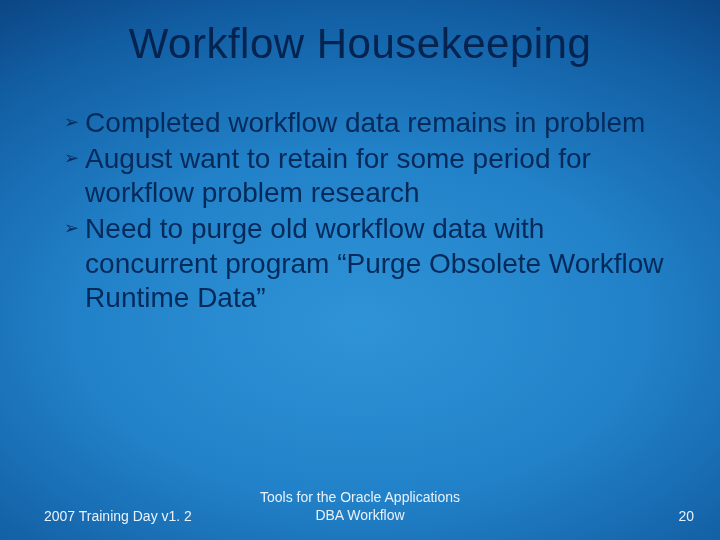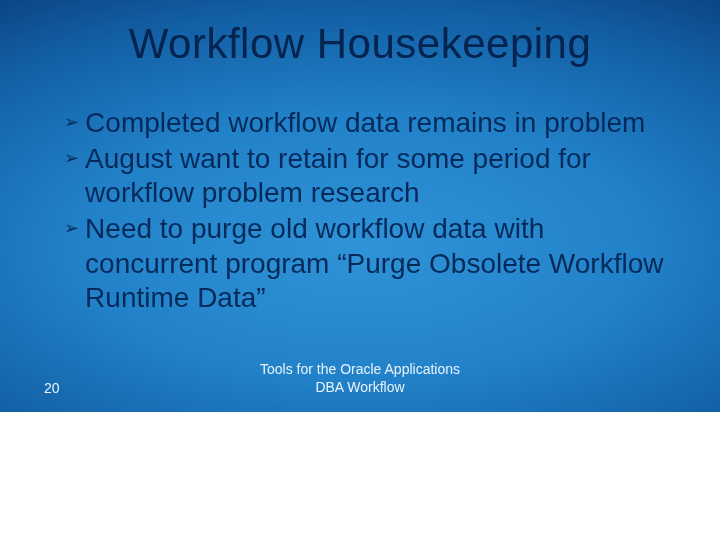--- a/index.html
+++ b/index.html
@@ -6,21 +6,21 @@
     margin: 0;
     padding: 0;
     width: 720px;
     height: 540px;
     overflow: hidden;
     font-family: Arial, "Helvetica Neue", Helvetica, sans-serif;
   }
   .slide {
     position: relative;
     width: 720px;
-    height: 412px;
+    height: 540px;
     background: radial-gradient(ellipse 110% 90% at 50% 60%,
                 #2f93d7 0%,
                 #2282c9 35%,
                 #125ea3 65%,
                 #083a75 88%,
                 #052453 100%);
     color: #ffffff;
     box-sizing: border-box;
   }
   .title {
@@ -106,20 +106,21 @@
     </div>
 
     <div class="bullet">
       <span class="marker">➢</span>
       <span class="text">Need to purge old workflow data with concurrent program “Purge Obsolete Workflow Runtime Data”</span>
     </div>
 
   </div>
 
   <div class="footer">
+    <div class="left">2007 Training Day v1. 2</div>
     <div class="center">
       <span>Tools for the Oracle Applications</span><br>
       <span>DBA Workflow</span>
     </div>
     <div class="right">20</div>
   </div>
 
 </div>
 
 </body></html>

